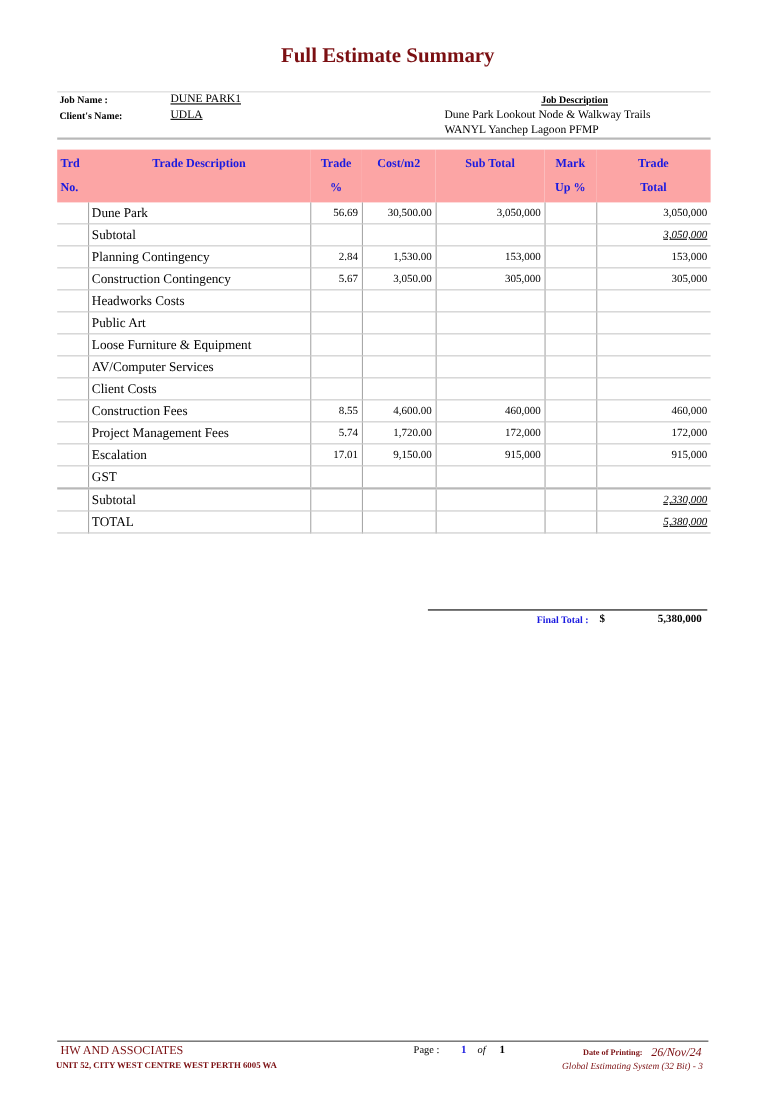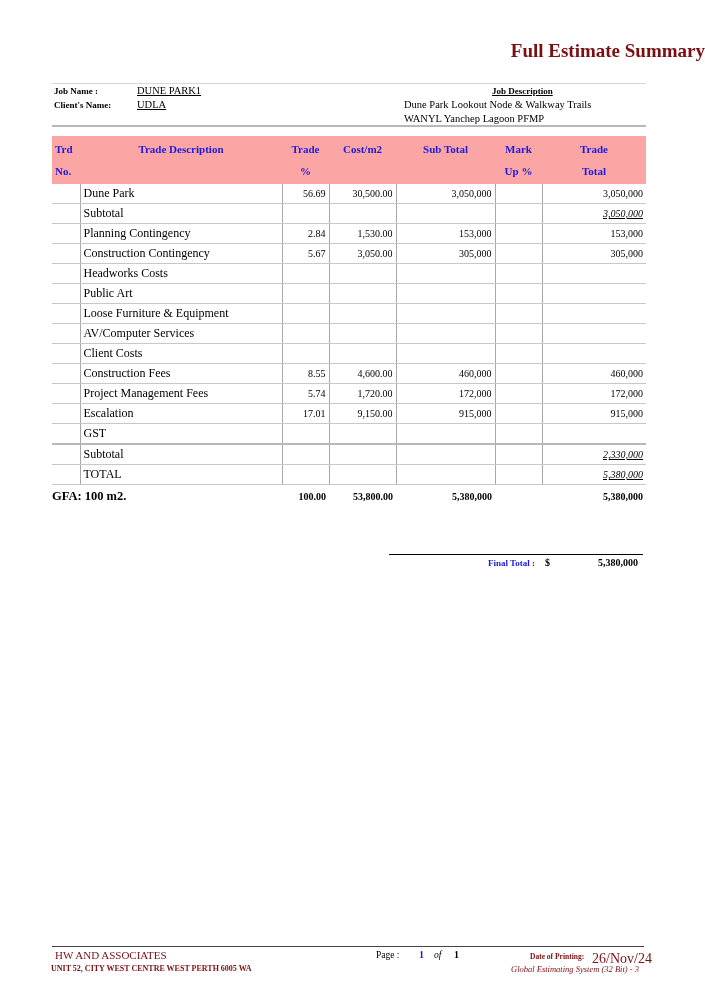--- a/index.html
+++ b/index.html
@@ -1,29 +1,29 @@
 <!DOCTYPE html>
 <html><head>
   <meta charset="utf-8">
   <style>
     html, body { margin: 0; padding: 0; background: #ffffff; }
     body {
       width: 705px; height: 997px; position: relative; overflow: hidden;
       font-family: "Liberation Serif", "DejaVu Serif", serif; color: #000;
     }
     .title {
-      position: absolute; left: 0; top: 40px; width: 705px; text-align: right;
+      position: absolute; left: 0; top: 40px; width: 705px; text-align: center;
       font-size: 19px; font-weight: bold; color: #7b0f12;
     }
     .jobbox {
       position: absolute; left: 52px; top: 83px; width: 594px; height: 41px;
       border-top: 1px solid #d8d8d8; border-bottom: 2px solid #b8b8b8;
     }
     .jobbox .lbl { position: absolute; font-size: 9px; font-weight: bold; }
-    .jobbox .val { position: absolute; font-size: 10.5px; text-decoration: underline; }
+    .jobbox .val { position: absolute; font-size: 10.5px; text-decoration: underline; margin-left: 18px; }
     .jobbox .desc-h { position: absolute; font-size: 9px; font-weight: bold; text-decoration: underline; }
     .jobbox .desc { position: absolute; font-size: 10.5px; }
 
     .tbl {
       position: absolute; left: 52px; top: 136px; width: 594px;
       border-collapse: collapse; table-layout: fixed;
     }
     .tbl th {
       background: #fca5a5; color: #1a1ae0; font-weight: bold; font-size: 11px;
       padding: 0; height: 48px; vertical-align: top; border: none;
@@ -50,21 +50,21 @@
     .final-val { position: absolute; right: 67px; top: 557px; font-size: 10px; font-weight: bold; }
 
     .footrule { position: absolute; left: 52px; top: 946px; width: 592px; border-top: 1.5px solid #444; }
     .f-company { position: absolute; left: 55px; top: 949px; font-size: 11px; color: #7b0f12; }
     .f-address { position: absolute; left: 51px; top: 964px; font-size: 8px; font-weight: bold; color: #7b0f12; }
     .f-page { position: absolute; left: 376px; top: 950px; font-size: 9.5px; }
     .f-pnum { position: absolute; left: 419px; top: 949px; font-size: 10px; font-weight: bold; color: #1a1ae0; }
     .f-of { position: absolute; left: 434px; top: 950px; font-size: 9.5px; font-style: italic; }
     .f-ptot { position: absolute; left: 454px; top: 949px; font-size: 10px; font-weight: bold; }
     .f-datelbl { position: absolute; left: 530px; top: 952px; font-size: 7.5px; font-weight: bold; color: #7b0f12; }
-    .f-date { position: absolute; left: 592px; top: 951px; font-size: 14px; color: #7b0f12; }
+    .f-date { position: absolute; left: 592px; top: 951px; font-size: 11px; font-style: italic; color: #7b0f12; }
     .f-sys { position: absolute; left: 511px; top: 964px; font-size: 8.5px; font-style: italic; color: #7b0f12; }
   </style>
 </head>
 <body>
 
 <div class="title">Full Estimate Summary</div>
 
 <div class="jobbox">
   <span class="lbl" style="left:2px;top:2px;">Job Name :</span>
   <span class="val" style="left:85px;top:1px;">DUNE PARK1</span>
@@ -246,28 +246,20 @@
     </tr>
     <tr>
       <td class="trd"></td>
       <td class="desc">TOTAL</td>
       <td></td>
       <td></td>
       <td></td>
       <td></td>
       <td class="last"><span class="u">5,380,000</span></td>
     </tr>
-    <tr class="gfa">
-      <td class="gfalbl" colspan="2">GFA: 100 m2.</td>
-      <td>100.00</td>
-      <td>53,800.00</td>
-      <td>5,380,000</td>
-      <td></td>
-      <td>5,380,000</td>
-    </tr>
   </tbody>
 </table>
 
 <div class="finalrule"></div>
 <span class="final-lbl">Final Total :</span>
 <span class="final-cur">$</span>
 <span class="final-val">5,380,000</span>
 
 <div class="footrule"></div>
 <span class="f-company">HW AND ASSOCIATES</span>

